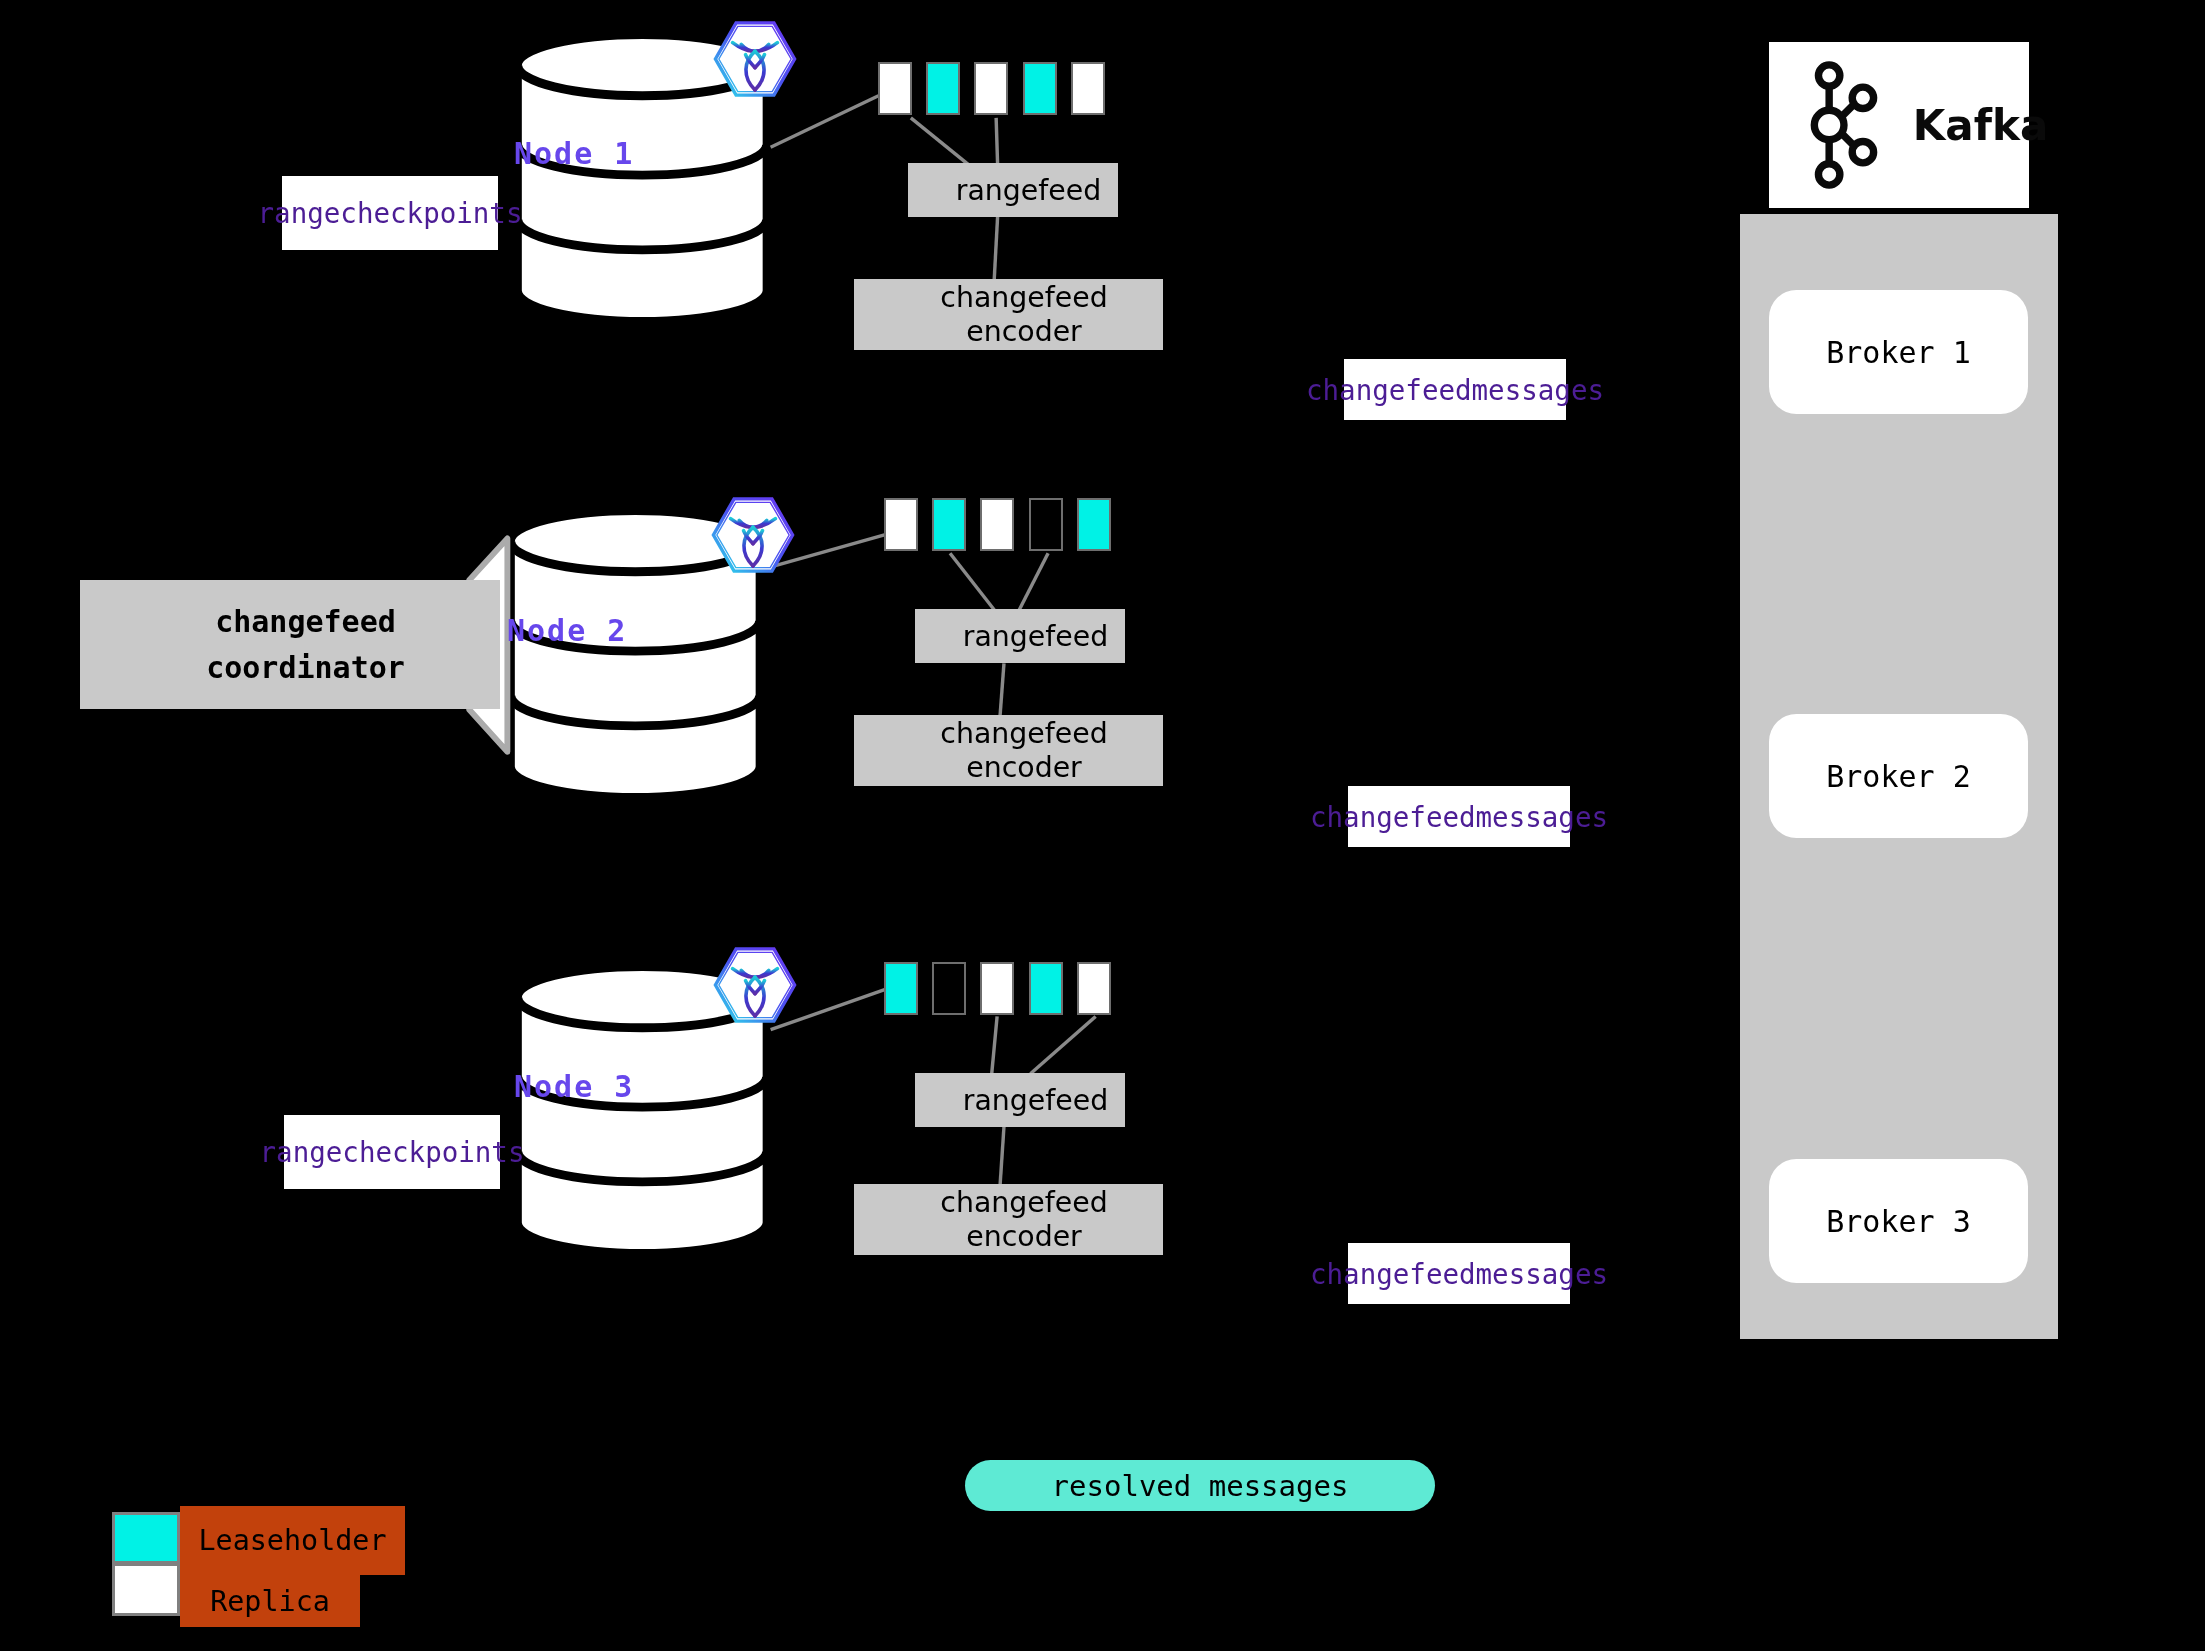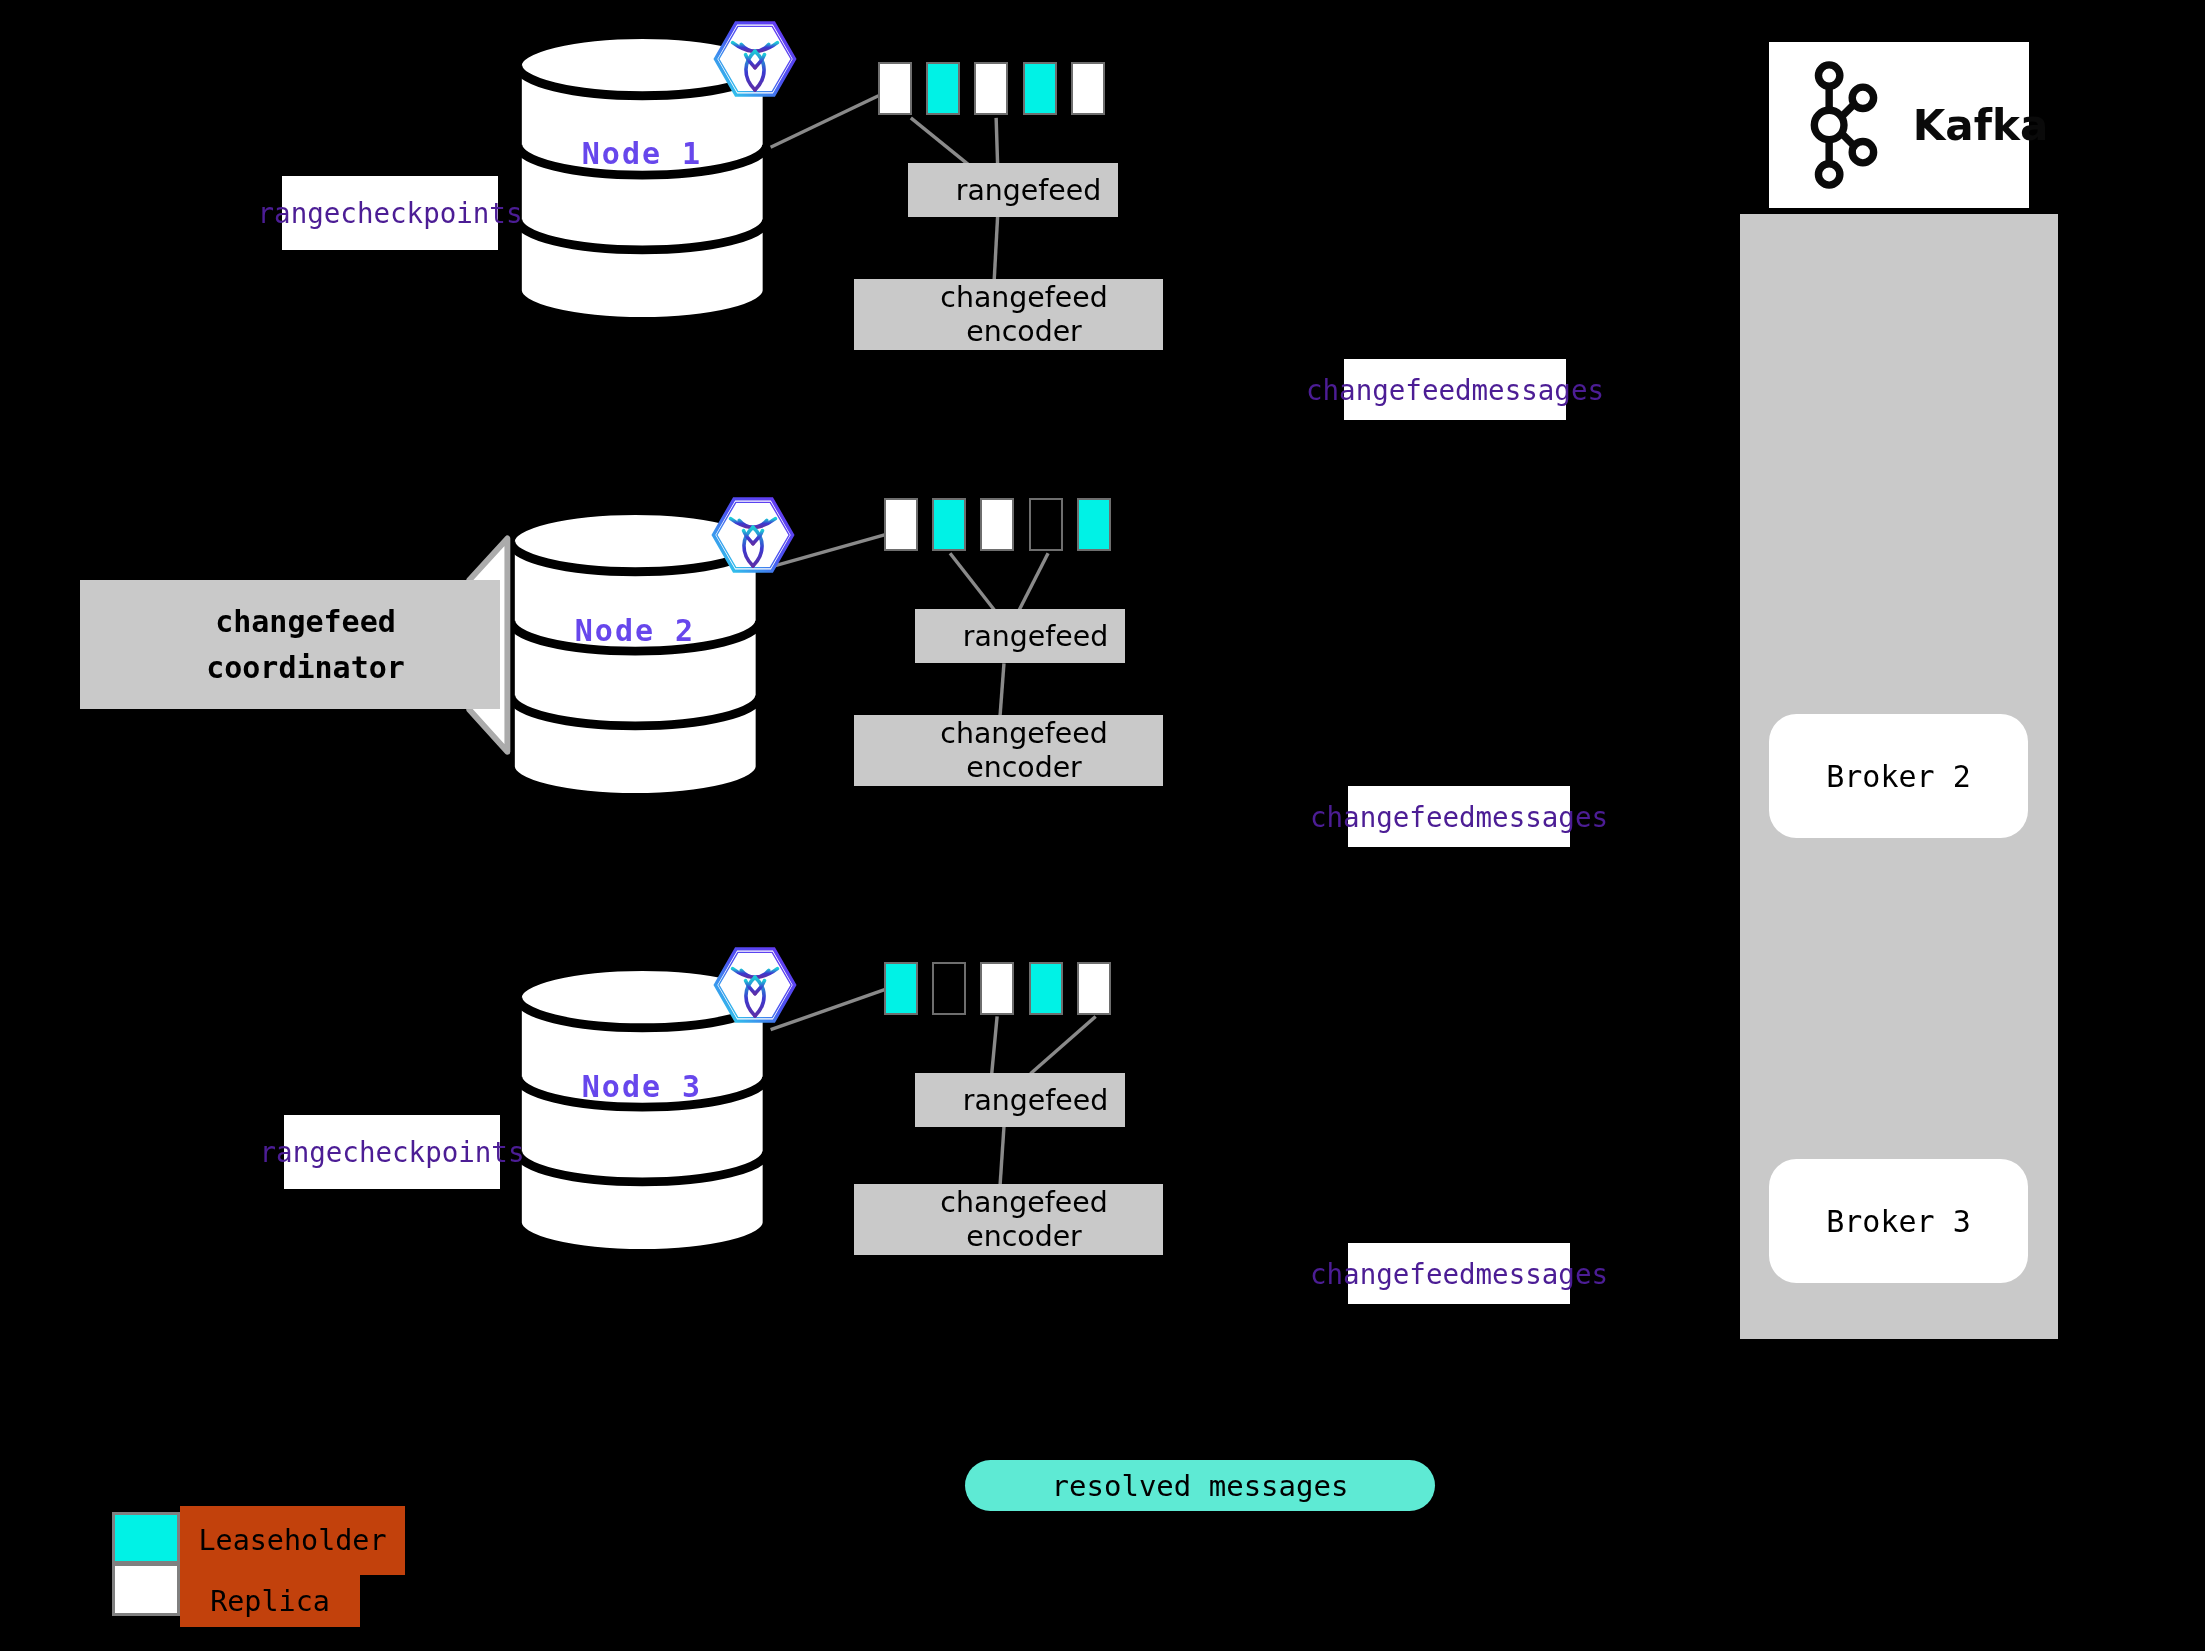--- a/index.html
+++ b/index.html
@@ -7,21 +7,21 @@
     --line_gray:#8a8a8a; --border_gray:#6e6e6e;
     --mono:"DejaVu Sans Mono","Liberation Mono",monospace;
     --sans:"DejaVu Sans","Liberation Sans",sans-serif;
   }
   html,body{margin:0;padding:0;background:#000;}
   #stage{position:relative;width:2205px;height:1652px;background:#000;overflow:hidden;font-family:var(--mono);}
   .abs{position:absolute;}
   svg{overflow:visible;display:block;}
   
   .cyl{position:absolute;width:256px;height:294px;}
-  .node-label{position:absolute;width:256px;text-align:center;font:bold 30px var(--mono);color:var(--purple);letter-spacing:2px;}
+  .node-label{position:absolute;width:256px;font:bold 30px var(--mono);color:var(--purple);letter-spacing:2px;}
   
   .blocks{position:absolute;display:flex;gap:14.2px;}
   .block{width:34px;height:53px;border:2.9px solid var(--border_gray);box-sizing:border-box;background:#000;}
   .block.leaseholder{background:var(--cyan);}
   .block.replica{background:#fff;}
   .block.empty{background:#000;}
   
   .graybox{position:absolute;background:var(--box_gray);color:#000;display:flex;flex-direction:column;align-items:center;justify-content:center;text-align:center;padding-left:31px;}
   .rf{width:179px;height:54px;font:28.4px var(--sans);}
   .enc{width:278px;height:71px;font:28.4px var(--sans);line-height:34px;}
@@ -213,20 +213,21 @@
   </div>
 
   <div class="kafkabox">
     <svg style="margin-left:27px" width="91" height="140" viewBox="0 0 185 286">
         <use href="#kafkasym"></use>
       </svg>
     <div class="ktext">Kafka</div>
   </div>
 
   <div class="panel"></div>
+  <div class="broker" style="top:290px">Broker 1</div>
   <div class="broker" style="top:714px">Broker 2</div>
   <div class="broker" style="top:1159px">Broker 3</div>
 
   <div class="pill">resolved messages</div>
 
   <div class="lgd-sq" style="top:1512px;height:52px;background:var(--cyan)"></div>
   <div class="lgd-sq" style="top:1563px;height:53px;background:#fff"></div>
   <div class="lgd-box" style="left:180px;top:1506px;width:225px;height:69px">Leaseholder</div>
   <div class="lgd-box" style="left:180px;top:1575px;width:180px;height:52px">Replica</div>
 

